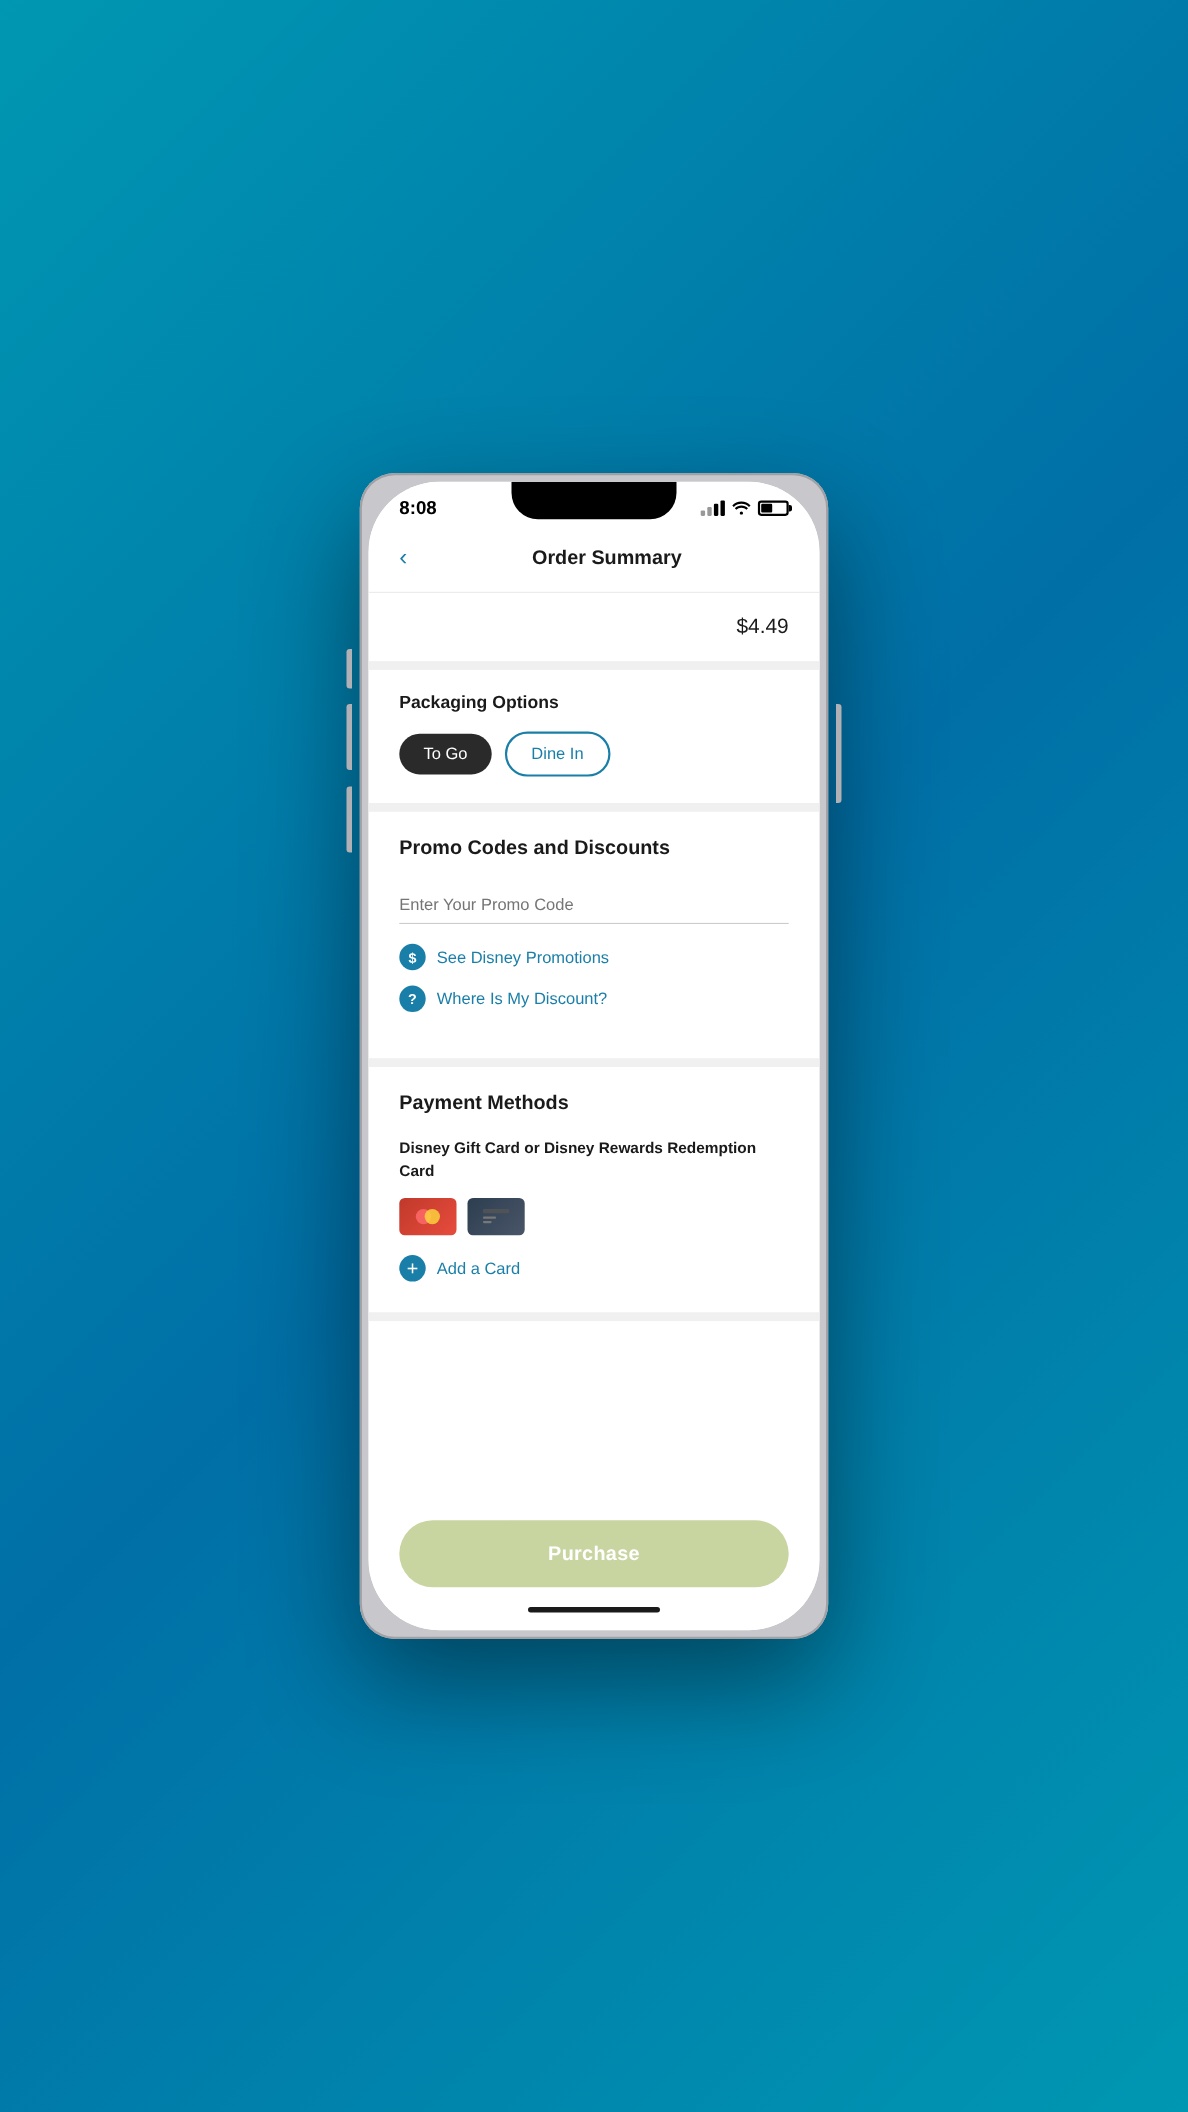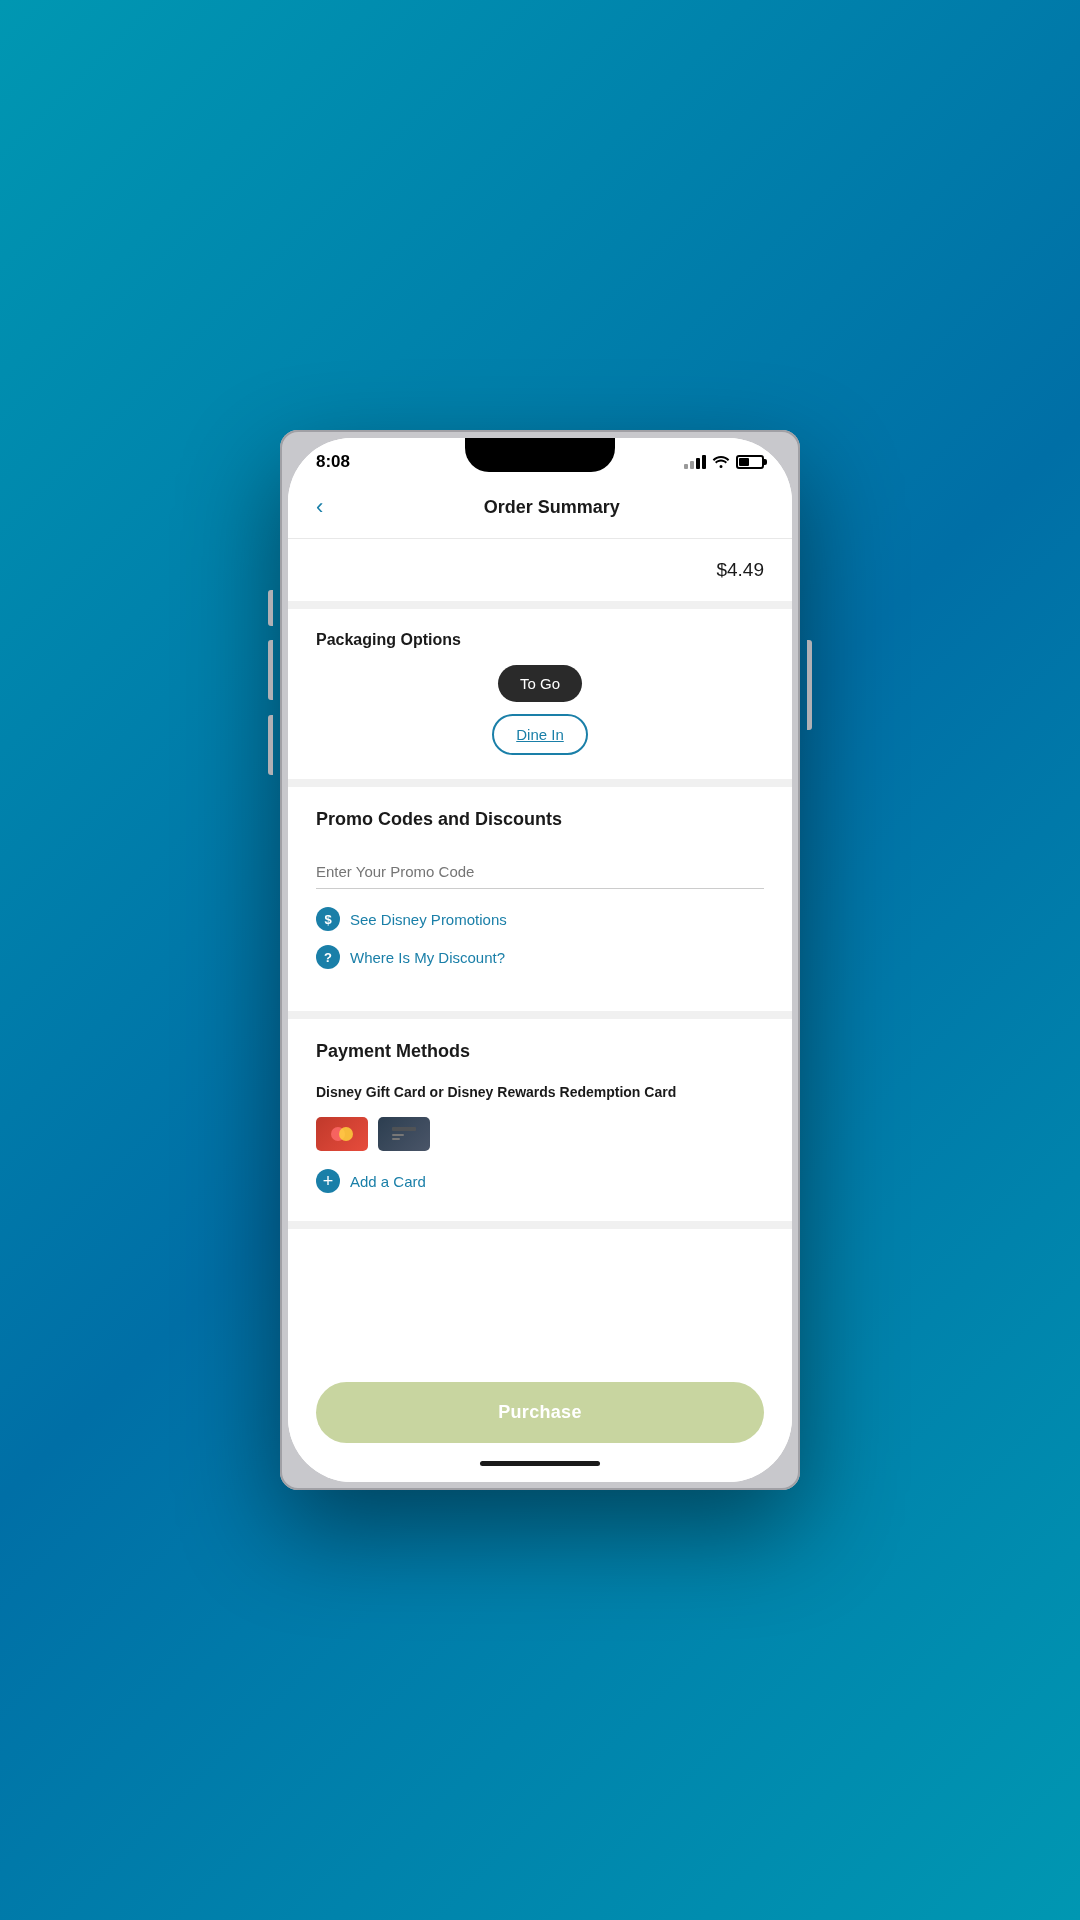--- a/index.html
+++ b/index.html
@@ -8,24 +8,24 @@
       width: 1080px;
       height: 1920px;
       background: linear-gradient(135deg, #0097b2 0%, #006fa6 50%, #0097b2 100%);
       display: flex;
       align-items: center;
       justify-content: center;
       font-family: -apple-system, BlinkMacSystemFont, 'Helvetica Neue', Arial, sans-serif;
     }
 
     .phone-outer {
-      width: 520px;
+      width: 426px;
       height: 1060px;
       background: #c8c8cc;
-      border-radius: 18px;
+      border-radius: 32px;
       padding: 8px;
       box-shadow: 0 40px 100px rgba(0,0,0,0.45), inset 0 0 0 2px #a0a0a5;
       position: relative;
     }
 
     .phone-inner {
       width: 100%;
       height: 100%;
       background: #fff;
       border-radius: 64px;
@@ -176,21 +176,20 @@
       font-size: 16px;
       font-weight: 600;
       color: #1a1a1a;
       margin-bottom: 16px;
     }
 
     .packaging-options {
       display: flex;
       gap: 12px;
       align-items: center;
-      flex-direction: column;
     }
 
     .btn-to-go {
       background: #2a2a2a;
       color: #fff;
       border: none;
       border-radius: 24px;
       padding: 10px 22px;
       font-size: 15px;
       font-weight: 500;
@@ -199,21 +198,20 @@
 
     .btn-dine-in {
       background: #fff;
       color: #1a7fa8;
       border: 2px solid #1a7fa8;
       border-radius: 24px;
       padding: 10px 22px;
       font-size: 15px;
       font-weight: 500;
       cursor: pointer;
-      text-decoration: underline;
     }
 
     
     .promo-section {
       padding: 22px 28px 28px 28px;
       border-bottom: 8px solid #f0f0f0;
     }
 
     .promo-title {
       font-size: 18px;

